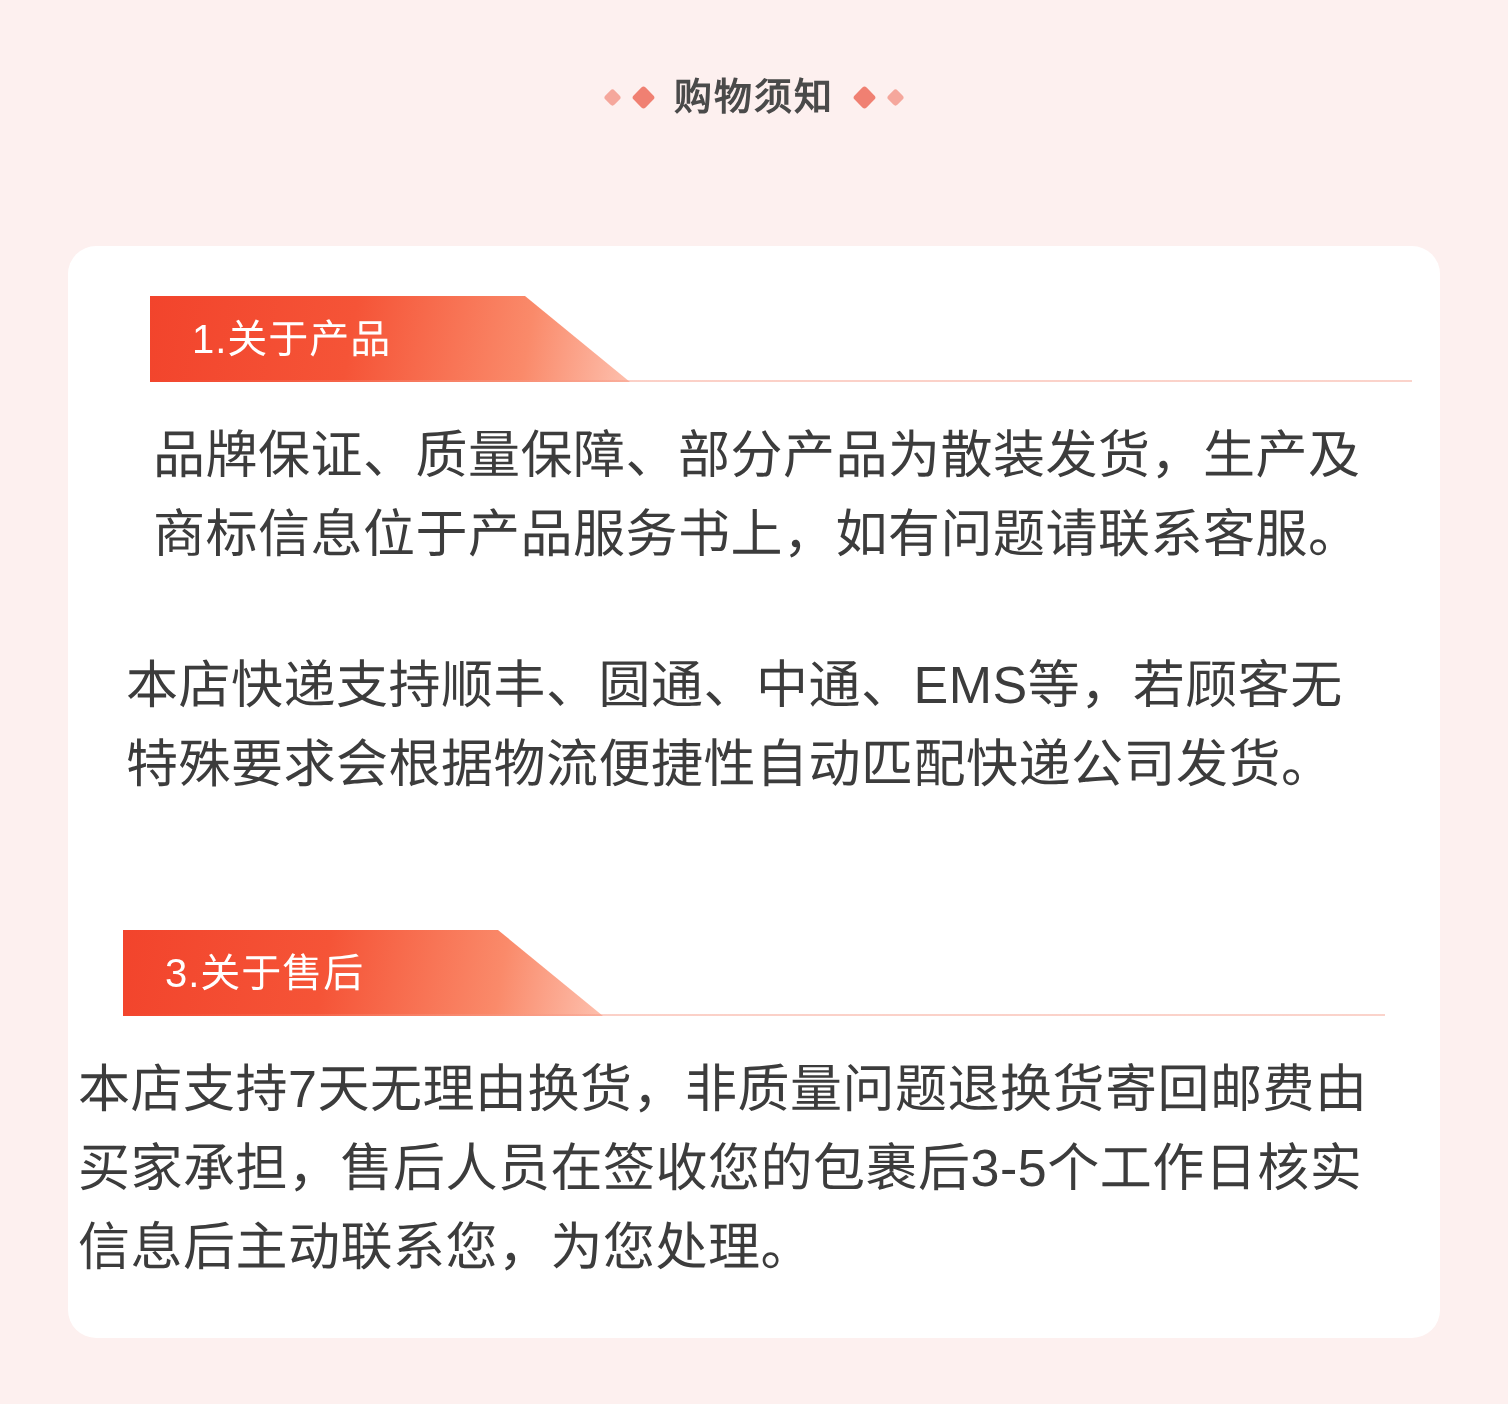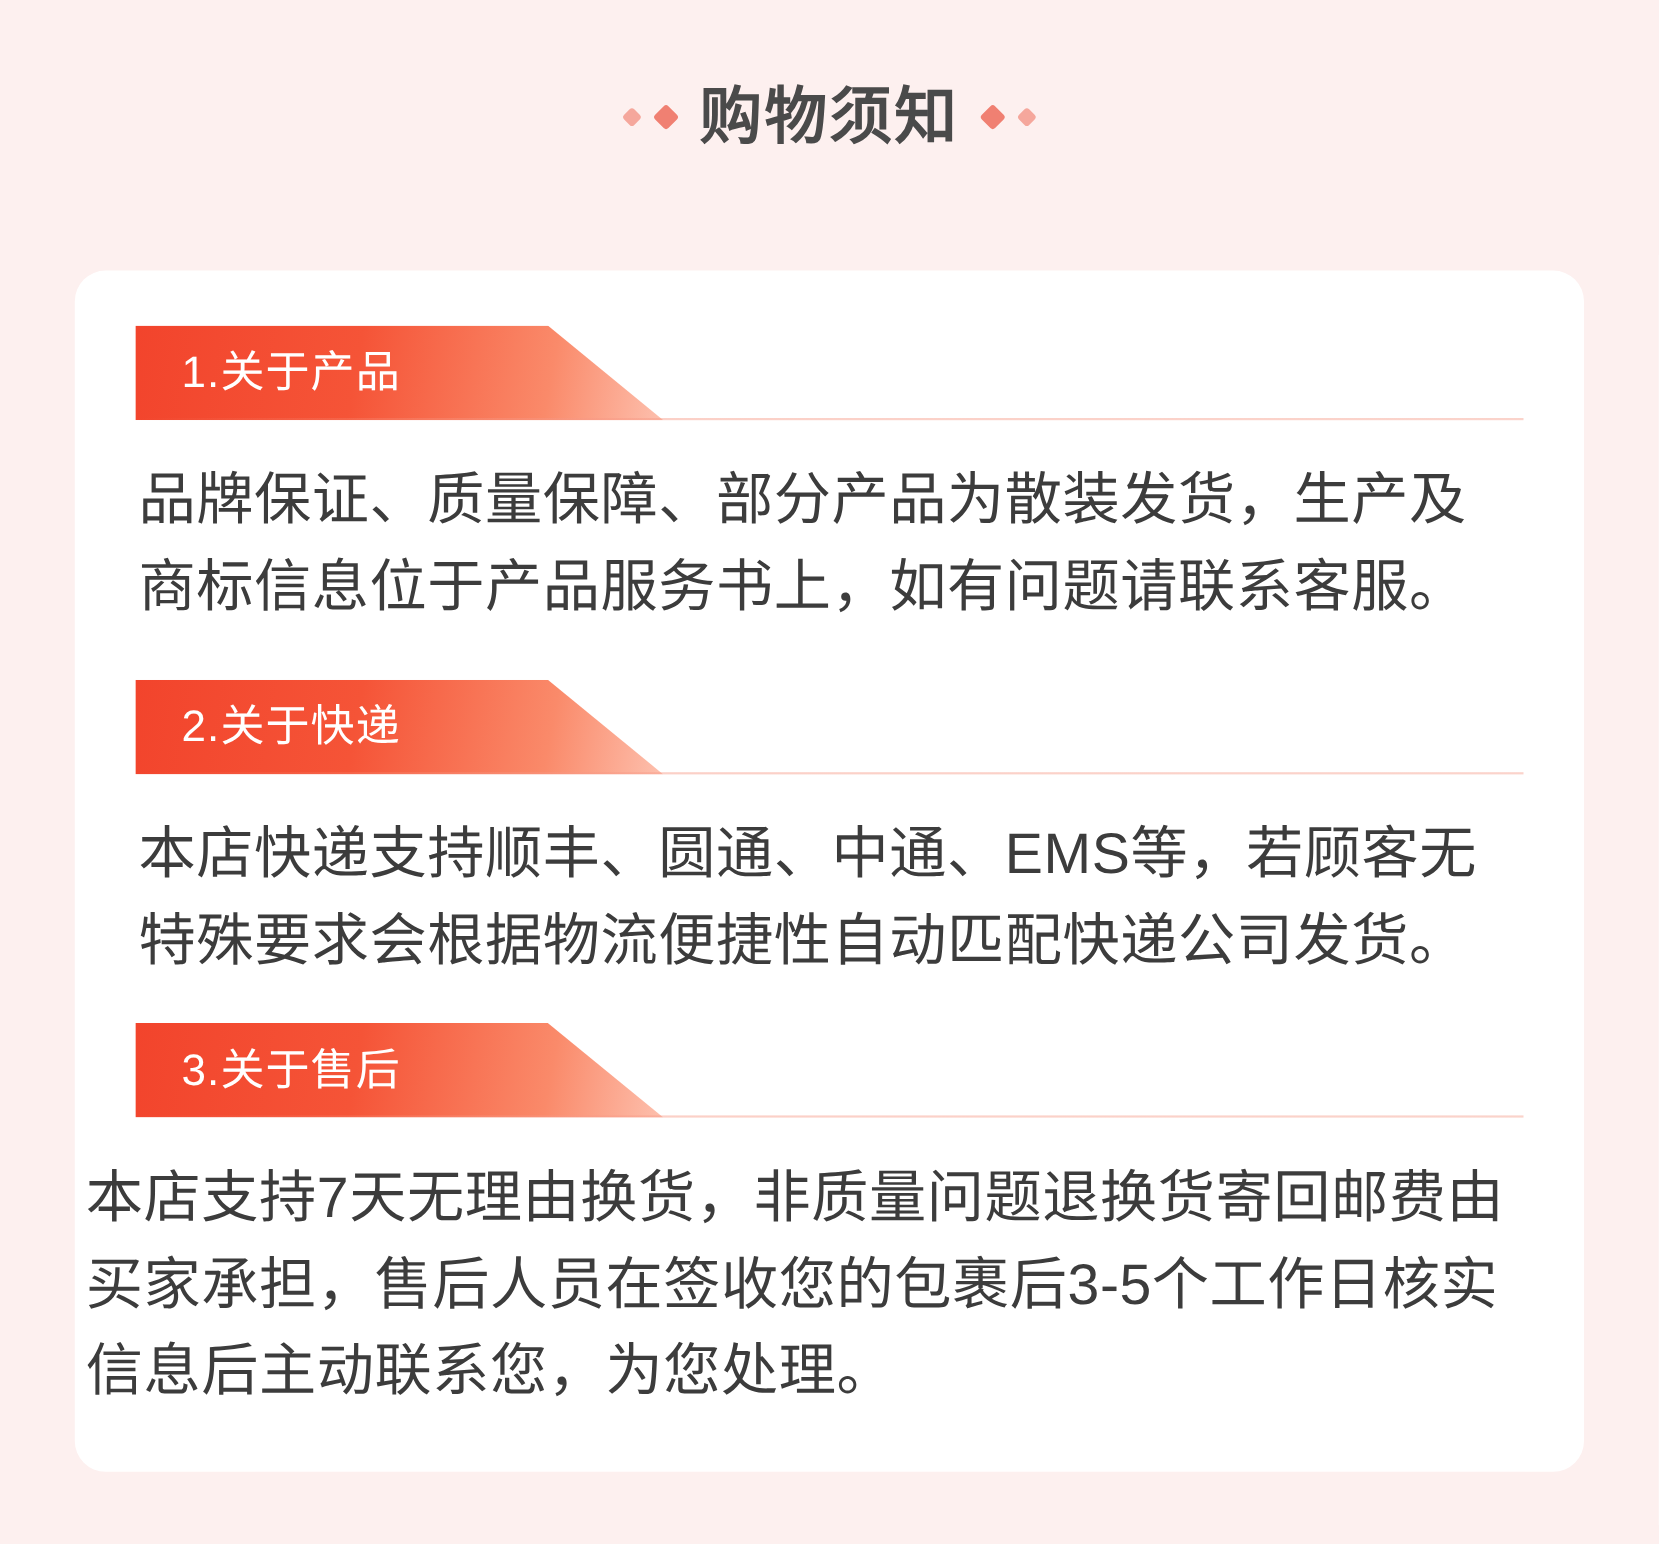--- a/index.html
+++ b/index.html
@@ -42,21 +42,21 @@
   }
   .diamond.small {
     width: 13px;
     height: 13px;
     background: #f5a79c;
   }
   .diamond.big {
     background: #f08072;
   }
   .header-title {
-    font-size: 57px;
+    font-size: 38px;
     font-weight: bold;
     color: #4a4a4a;
     letter-spacing: 2px;
     line-height: 1;
     white-space: nowrap;
   }
 
   
   .card {
     position: absolute;
@@ -67,21 +67,21 @@
     background: #ffffff;
     border-radius: 28px;
     box-sizing: border-box;
   }
 
   .section {
     position: absolute;
     left: 0;
     width: 100%;
   }
-  .section-1 { top: 50px; }
+  .section-1 { top: 50px; margin-left: 27px; }
   .section-2 { top: 372px; }
   .section-3 { top: 684px; }
 
   
   .banner-row {
     position: relative;
     height: 92px;
   }
   .tag {
     position: absolute;
@@ -149,26 +149,20 @@
       <div class="banner-row">
         <div class="tag">
           <span class="tag-label">1.关于产品</span>
         </div>
         <div class="tag-underline"></div>
       </div>
       <p class="body-text">品牌保证、质量保障、部分产品为散装发货，生产及商标信息位于产品服务书上，如有问题请联系客服。</p>
     </div>
 
     <div class="section section-2">
-      <div class="banner-row">
-        <div class="tag">
-          <span class="tag-label">2.关于快递</span>
-        </div>
-        <div class="tag-underline"></div>
-      </div>
       <p class="body-text">本店快递支持顺丰、圆通、中通、EMS等，若顾客无特殊要求会根据物流便捷性自动匹配快递公司发货。</p>
     </div>
 
     <div class="section section-3">
       <div class="banner-row">
         <div class="tag">
           <span class="tag-label">3.关于售后</span>
         </div>
         <div class="tag-underline"></div>
       </div>

